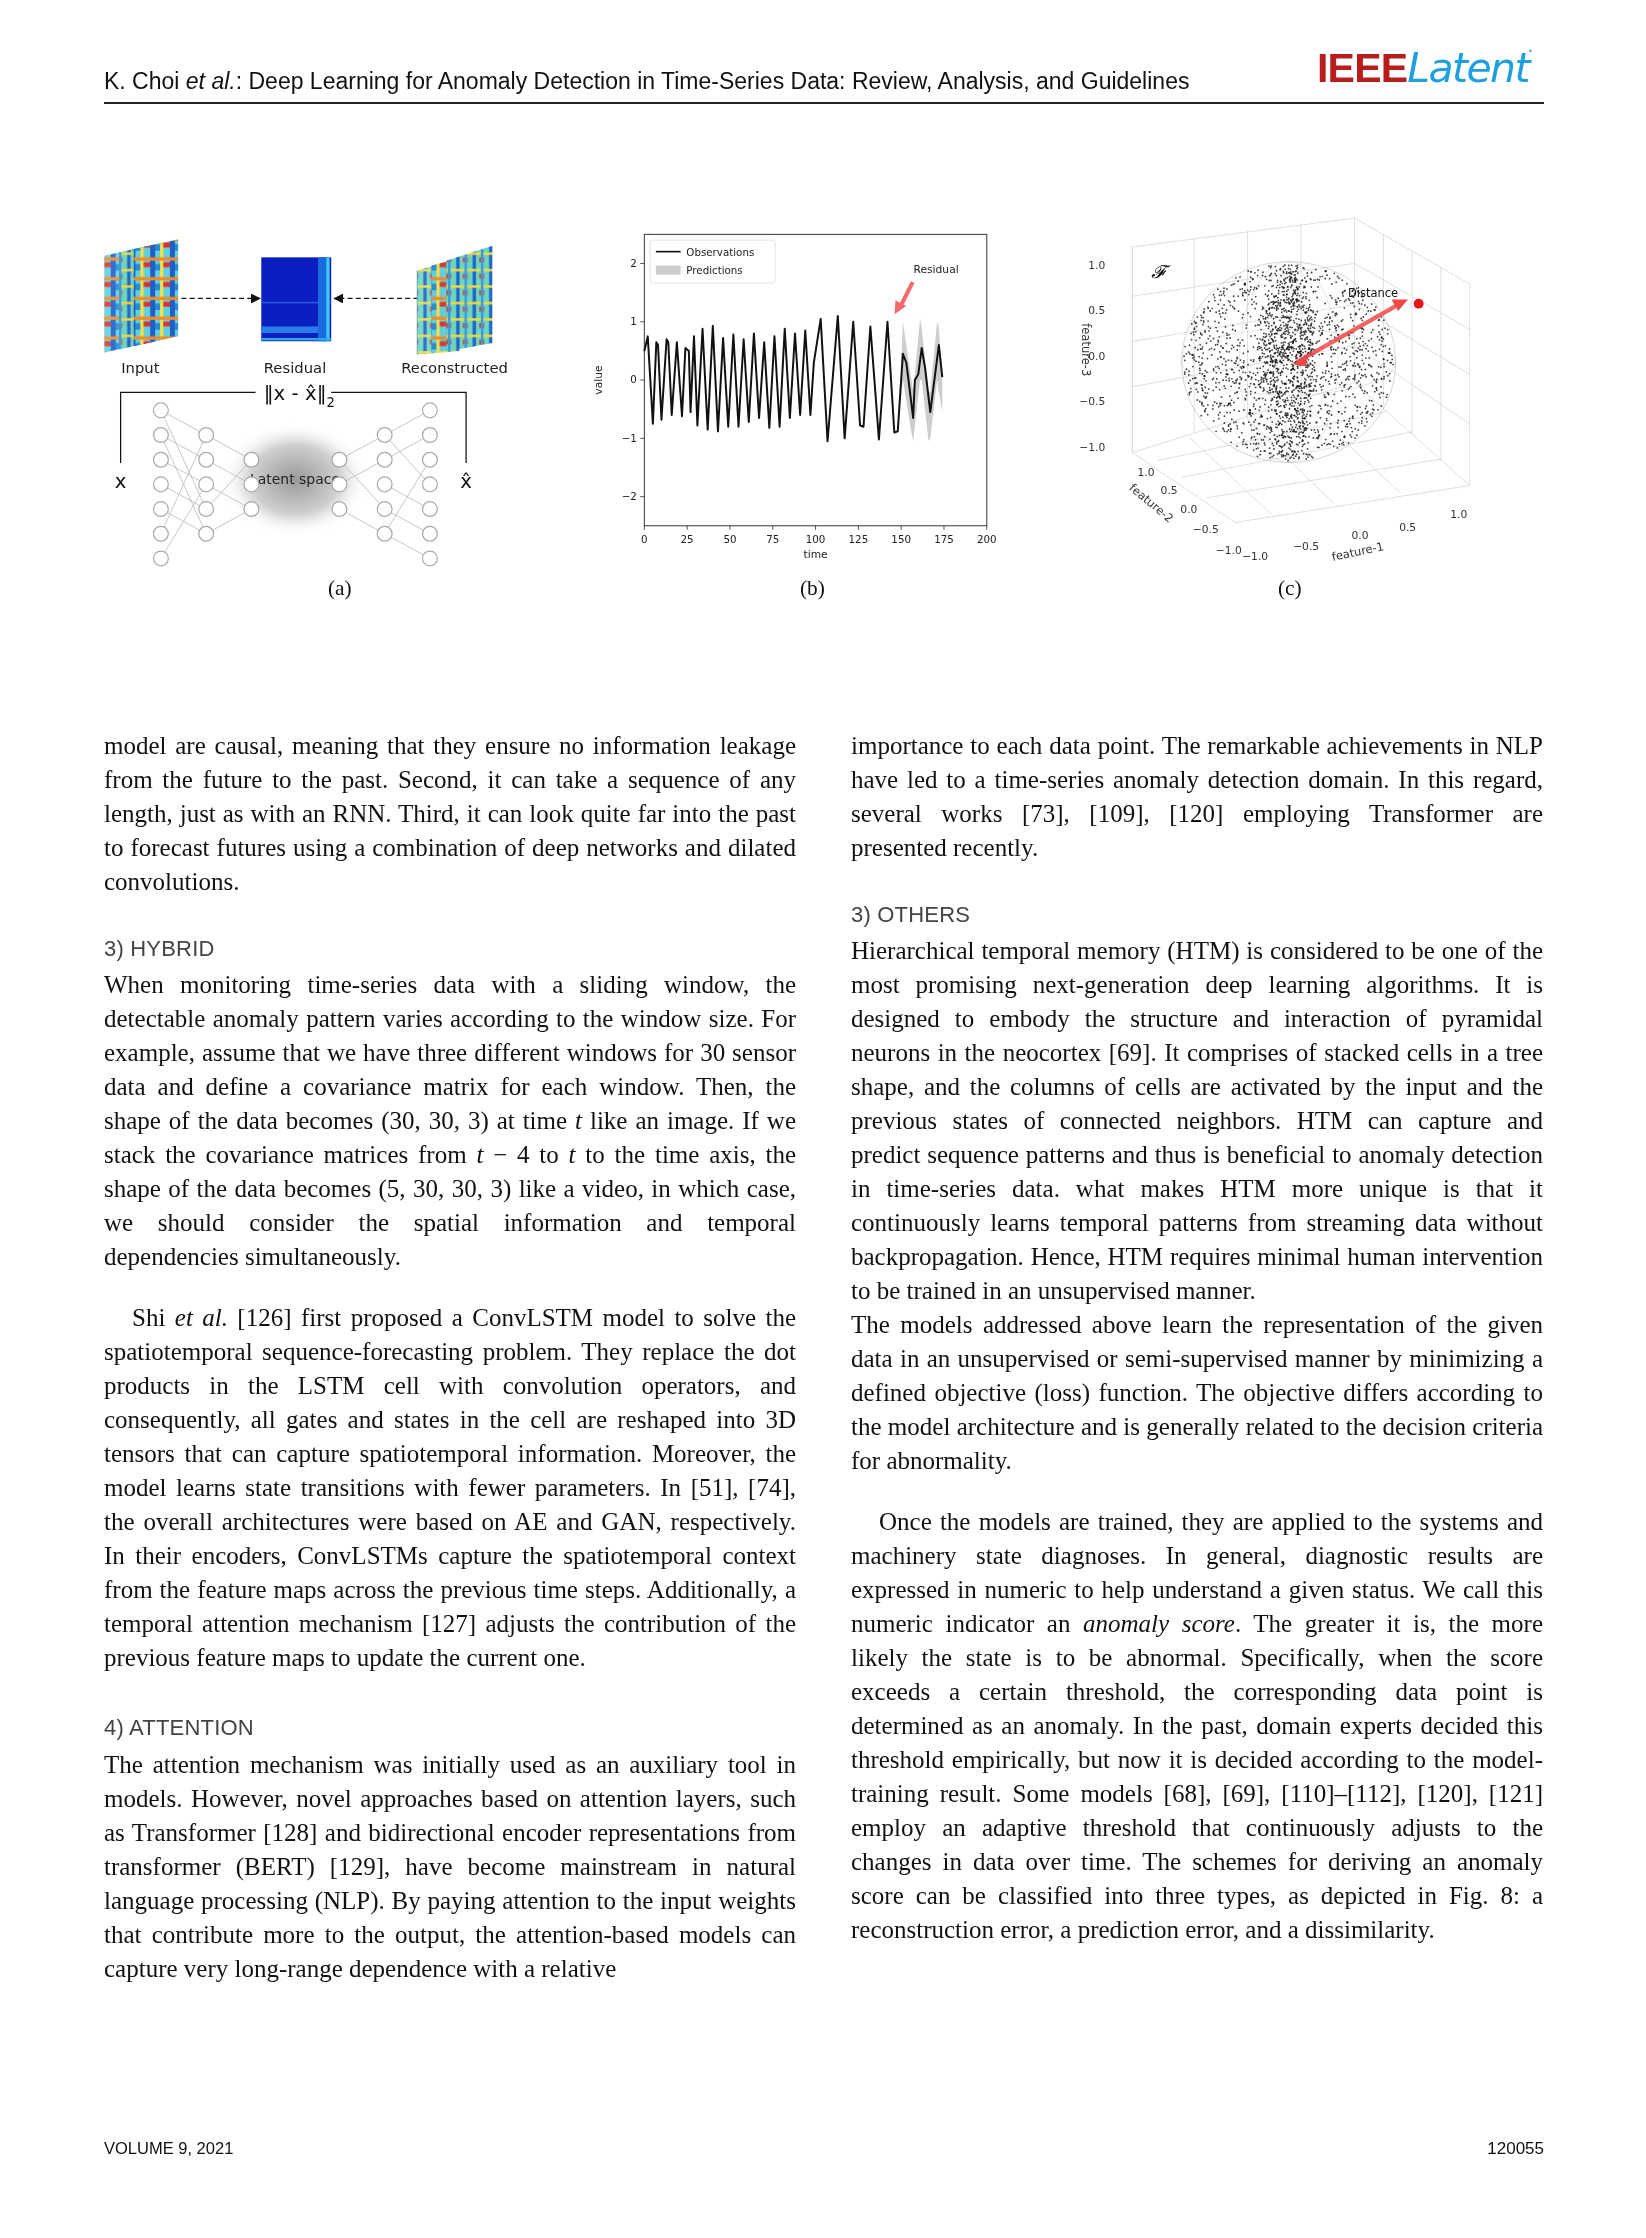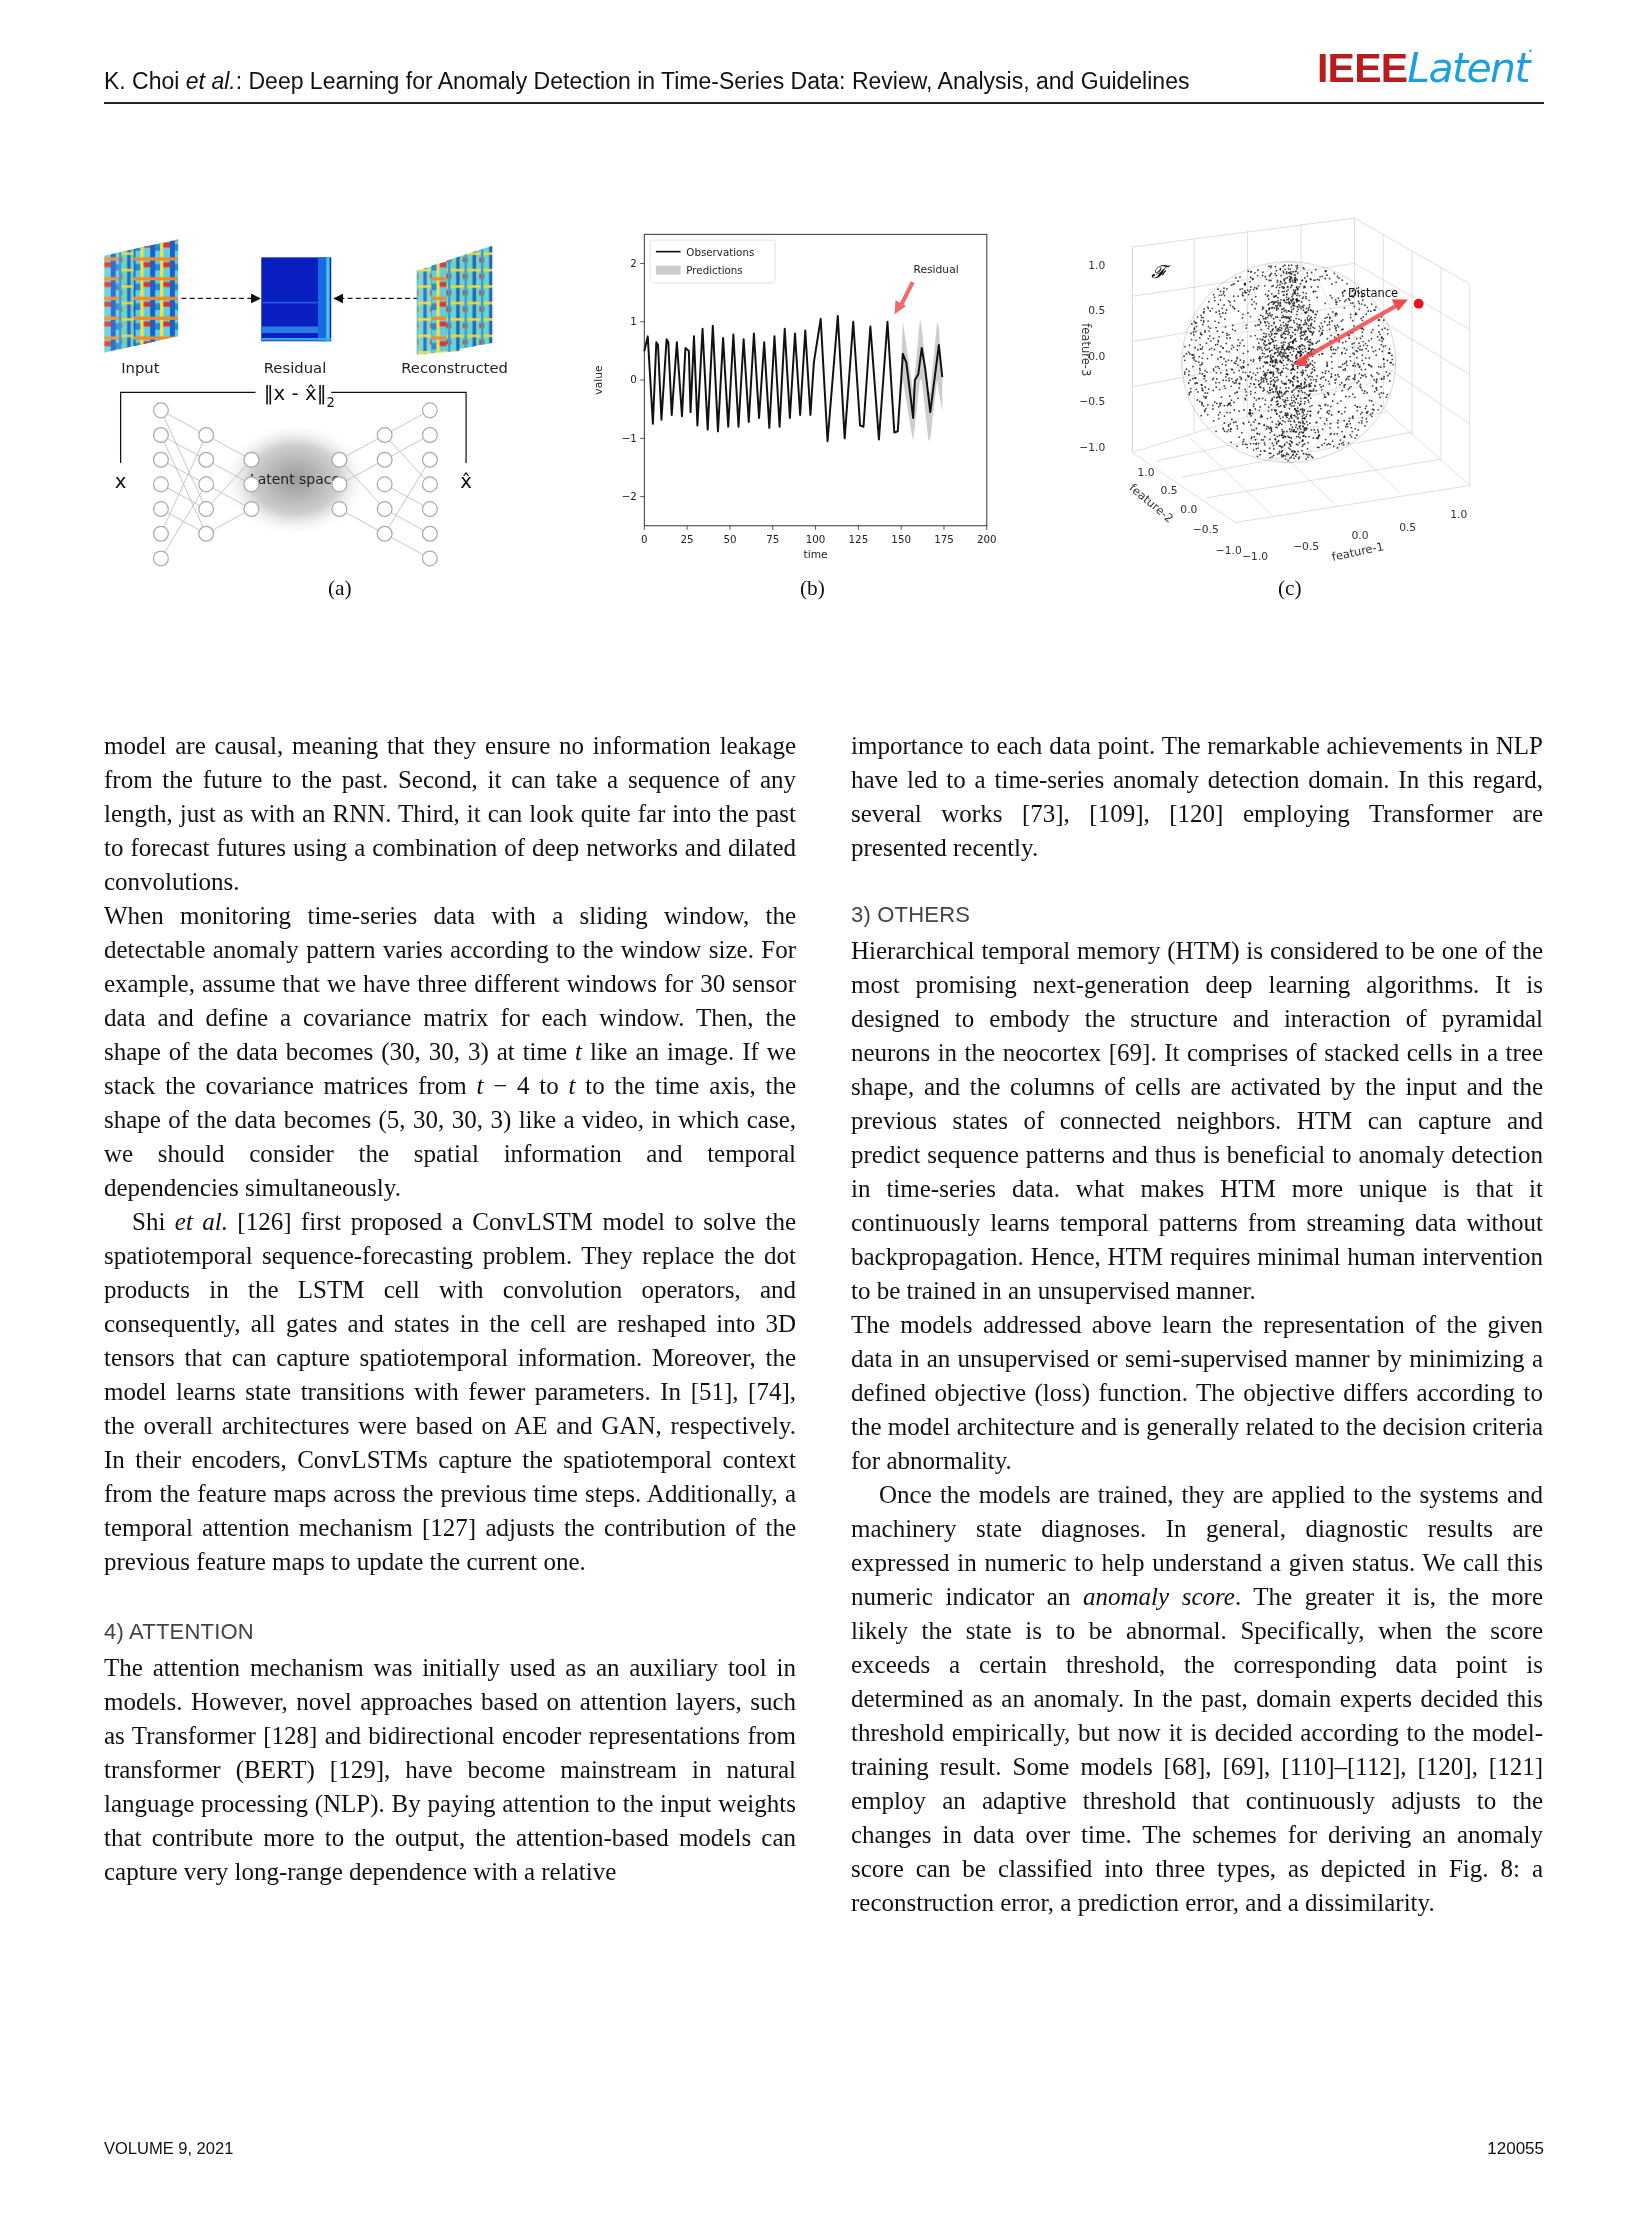--- a/index.html
+++ b/index.html
@@ -20,21 +20,21 @@
   .figure { position: absolute; left: 0; top: 0; width: 1647px; height: 659px; }
   .sublabel { position: absolute; font-size: 21.4px; }
   .caption { position: absolute; left: 104px; top: 634px; font-size: 17.3px; font-weight: bold; font-family: "Liberation Sans", sans-serif; }
   .caption .fig-no { color: #1a8ac9; margin-right: 6.6px; }
 
   
   .col { position: absolute; top: 729px; width: 692px; font-size: 25px; line-height: 34px; text-align: justify; }
   .col-left { left: 104px; }
   .col-right { left: 851px; }
   .col p { margin: 0; }
-  .col p.indent { text-indent: 28px; }
+  .col p.indent { text-indent: 28px; margin-top: 27px; }
   .sec-head { font-family: "Liberation Sans", sans-serif; color: #444; font-size: 22px; margin: 36px 0 3.3px 0; line-height: 33px; letter-spacing: 0.2px; }
   .subsec-head { font-family: "Liberation Sans", sans-serif; color: #444; font-size: 22px; font-weight: bold; font-style: italic; margin: 36px 0 3.3px 0; line-height: 33px; }
   .first-sec { margin-top: 33px; }
 
   .footer-left { position: absolute; left: 104px; top: 2139px; font-size: 16.5px; font-family: "Liberation Sans", sans-serif; }
   .footer-right { position: absolute; right: 103px; top: 2139px; font-size: 17px; font-family: "Liberation Sans", sans-serif; }
 
   svg text { font-family: "DejaVu Sans", sans-serif; }
 </style>
 </head>
@@ -2502,20 +2502,21 @@
         <text x="492" y="370" text-anchor="end">1.0</text>
       </g>
     <text font-size="14" fill="#333" transform="translate(360,415) rotate(-12)" text-anchor="middle" id="c-xlabel">feature-1</text>
   </svg>
   <div class="sublabel serif" style="left:1278px;top:576px;">(c)</div>
 
 </div>
 
 <div class="col col-left serif">
   <p>model are causal, meaning that they ensure no information leakage from the future to the past. Second, it can take a sequence of any length, just as with an RNN. Third, it can look quite far into the past to forecast futures using a combination of deep networks and dilated convolutions.</p>
+  <div class="sec-head first-sec">3)  HYBRID</div>
   <p><span>When monitoring time-series data with a sliding window, the detectable anomaly pattern varies according to the window size. For example, assume that we have three different windows for 30 sensor data and define a covariance matrix for each window. Then, the shape of the data becomes (30, 30, 3) at time </span><i>t</i><span> like an image. If we stack the covariance matrices from </span><i>t</i><span> − 4 to </span><i>t</i><span> to the time axis, the shape of the data becomes (5, 30, 30, 3) like a video, in which case, we should consider the spatial information and temporal dependencies simultaneously.</span></p>
   <p class="indent"><span>Shi </span><i>et al.</i><span> [126] first proposed a ConvLSTM model to solve the spatiotemporal sequence-forecasting problem. They replace the dot products in the LSTM cell with convolution operators, and consequently, all gates and states in the cell are reshaped into 3D tensors that can capture spatiotemporal information. Moreover, the model learns state transitions with fewer parameters. In [51], [74], the overall architectures were based on AE and GAN, respectively. In their encoders, ConvLSTMs capture the spatiotemporal context from the feature maps across the previous time steps. Additionally, a temporal attention mechanism [127] adjusts the contribution of the previous feature maps to update the current one.</span></p>
   <div class="sec-head">4)  ATTENTION</div>
   <p>The attention mechanism was initially used as an auxiliary tool in models. However, novel approaches based on attention layers, such as Transformer [128] and bidirectional encoder representations from transformer (BERT) [129], have become mainstream in natural language processing (NLP). By paying attention to the input weights that contribute more to the output, the attention-based models can capture very long-range dependence with a relative</p>
 </div>
 
 <div class="col col-right serif">
   <p>importance to each data point. The remarkable achievements in NLP have led to a time-series anomaly detection domain. In this regard, several works [73], [109], [120] employing Transformer are presented recently.</p>
   <div class="sec-head first-sec">3)  OTHERS</div>
   <p>Hierarchical temporal memory (HTM) is considered to be one of the most promising next-generation deep learning algorithms. It is designed to embody the structure and interaction of pyramidal neurons in the neocortex [69]. It comprises of stacked cells in a tree shape, and the columns of cells are activated by the input and the previous states of connected neighbors. HTM can capture and predict sequence patterns and thus is beneficial to anomaly detection in time-series data. what makes HTM more unique is that it continuously learns temporal patterns from streaming data without backpropagation. Hence, HTM requires minimal human intervention to be trained in an unsupervised manner.</p>

